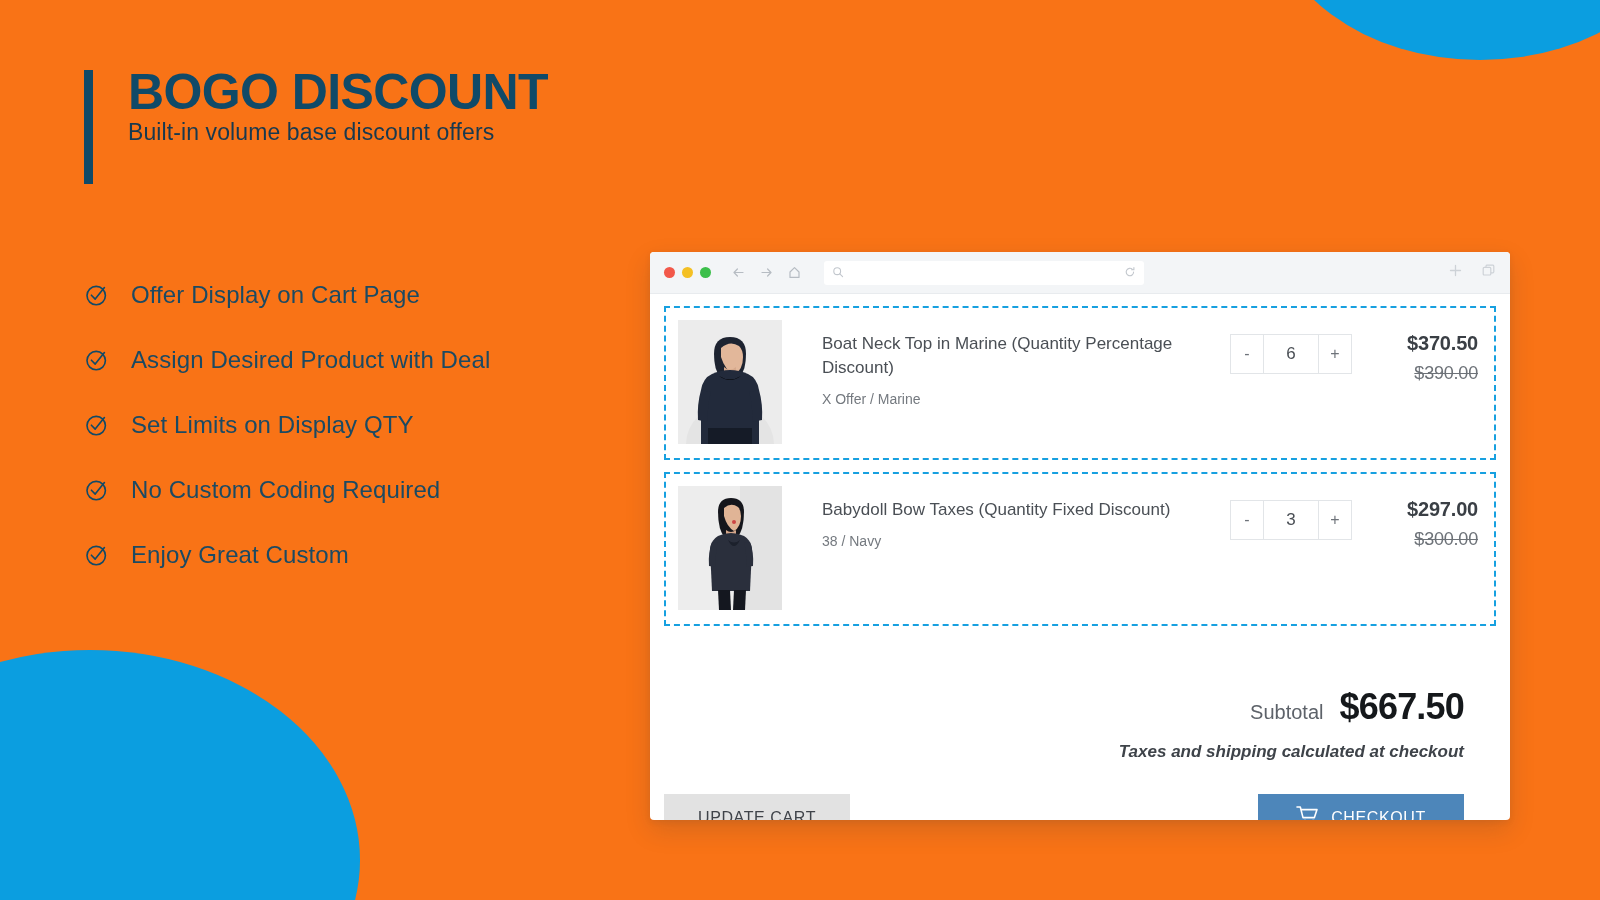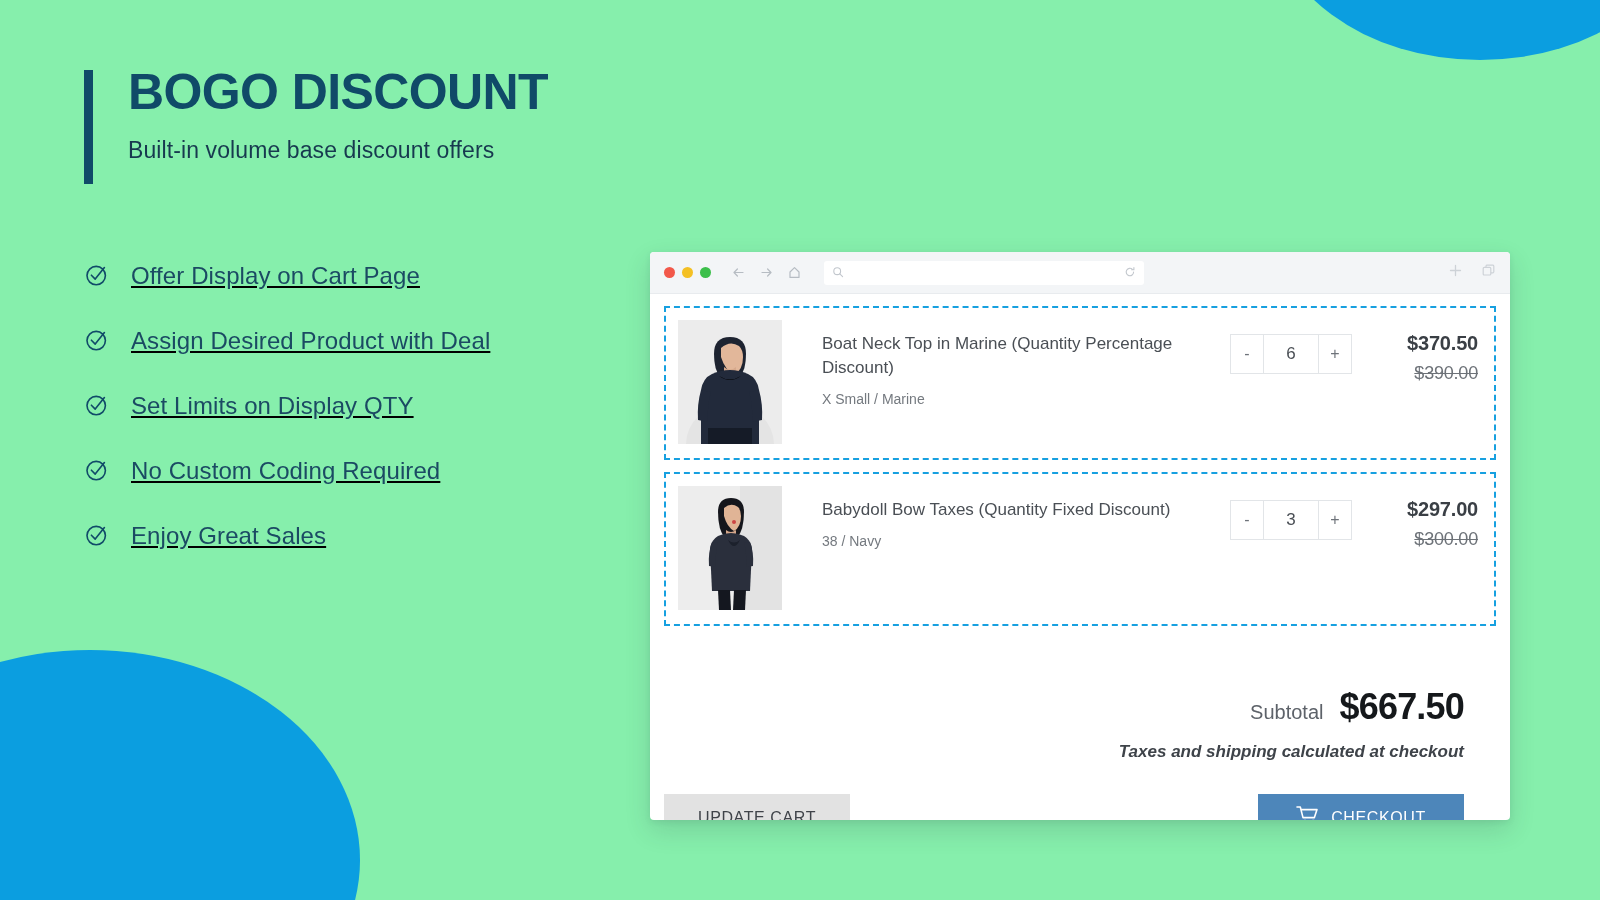--- a/index.html
+++ b/index.html
@@ -9,21 +9,21 @@
     height: 900px;
     overflow: hidden;
     background: #ffffff;
     font-family: "Liberation Sans", sans-serif;
   }
 
   #stage {
     position: relative;
     width: 1600px;
     height: 900px;
-    background: #86efac;
+    background: #f97316;
     overflow: hidden;
   }
 
   
   .blob-top-right {
     position: absolute;
     top: -250px;
     right: -90px;
     width: 420px;
     height: 310px;
@@ -61,39 +61,37 @@
   }
   .main-title {
     font-size: 50px;
     font-weight: 800;
     letter-spacing: -0.6px;
     color: #104a68;
     line-height: 1.05;
     white-space: nowrap;
   }
   .subtitle {
-    margin-top: 18px;
     font-size: 23px;
     font-weight: 400;
     color: #17394f;
     letter-spacing: 0.1px;
   }
 
   .feature-list {
     position: absolute;
     left: 84px;
     top: 262px;
     width: 620px;
     list-style: none;
   }
   .feature-item {
     display: flex;
-    align-items: flex-start;
+    align-items: center;
     height: 65px;
-    text-decoration: underline;
   }
   .feature-icon {
     width: 26px;
     height: 26px;
     flex: 0 0 26px;
     margin-right: 21px;
     color: #104a68;
     display: flex;
     align-items: center;
     justify-content: center;
@@ -351,21 +349,21 @@
       </span>
       <span class="feature-label">No Custom Coding Required</span>
     </li>
     <li class="feature-item">
       <span class="feature-icon">
         <svg width="26" height="26" viewBox="0 0 26 26" fill="none" stroke="currentColor" stroke-width="1.6">
           <circle cx="12.2" cy="13.6" r="9.2"></circle>
           <path d="M7.4 13.2 L11.2 17.1 L20.4 5.6" stroke-linecap="round" stroke-linejoin="round"></path>
         </svg>
       </span>
-      <span class="feature-label">Enjoy Great Sales</span>
+      <span class="feature-label">Enjoy Great Custom</span>
     </li>
   </ul>
 
   <div class="browser-window">
 
     <div class="browser-chrome">
       <div class="traffic-lights">
         <span class="dot red"></span>
         <span class="dot yellow"></span>
         <span class="dot green"></span>
@@ -432,21 +430,21 @@
             <path d="M46 47 q6 5 12 0 l0 8 l-12 0 z" fill="#d6a98c"></path>
             <path d="M34 54 q18 -8 36 0 q9 4 11 16 l0 54 l-58 0 l0 -54 q2 -12 11 -16 z" fill="#222a3b"></path>
             <path d="M23 70 q-4 14 -3 30 l10 2 q-1 -18 3 -30 z" fill="#222a3b"></path>
             <path d="M81 70 q4 14 3 30 l-10 2 q1 -18 -3 -30 z" fill="#222a3b"></path>
             <path d="M41 56 q11 7 22 0 q-11 8 -22 0 z" fill="#2c3purple"></path>
             <path d="M30 108 l44 0 l0 16 l-44 0 z" fill="#151b27"></path>
           </svg>
         </div>
         <div class="item-info">
           <div class="item-title">Boat Neck Top in Marine (Quantity Percentage Discount)</div>
-          <div class="item-variant">X Small / Marine</div>
+          <div class="item-variant">X Offer / Marine</div>
         </div>
         <div class="qty-stepper">
           <button class="qty-btn">-</button>
           <div class="qty-value">6</div>
           <button class="qty-btn">+</button>
         </div>
         <div class="price-col">
           <div class="price-now">$370.50</div>
           <div class="price-was">$390.00</div>
         </div>

